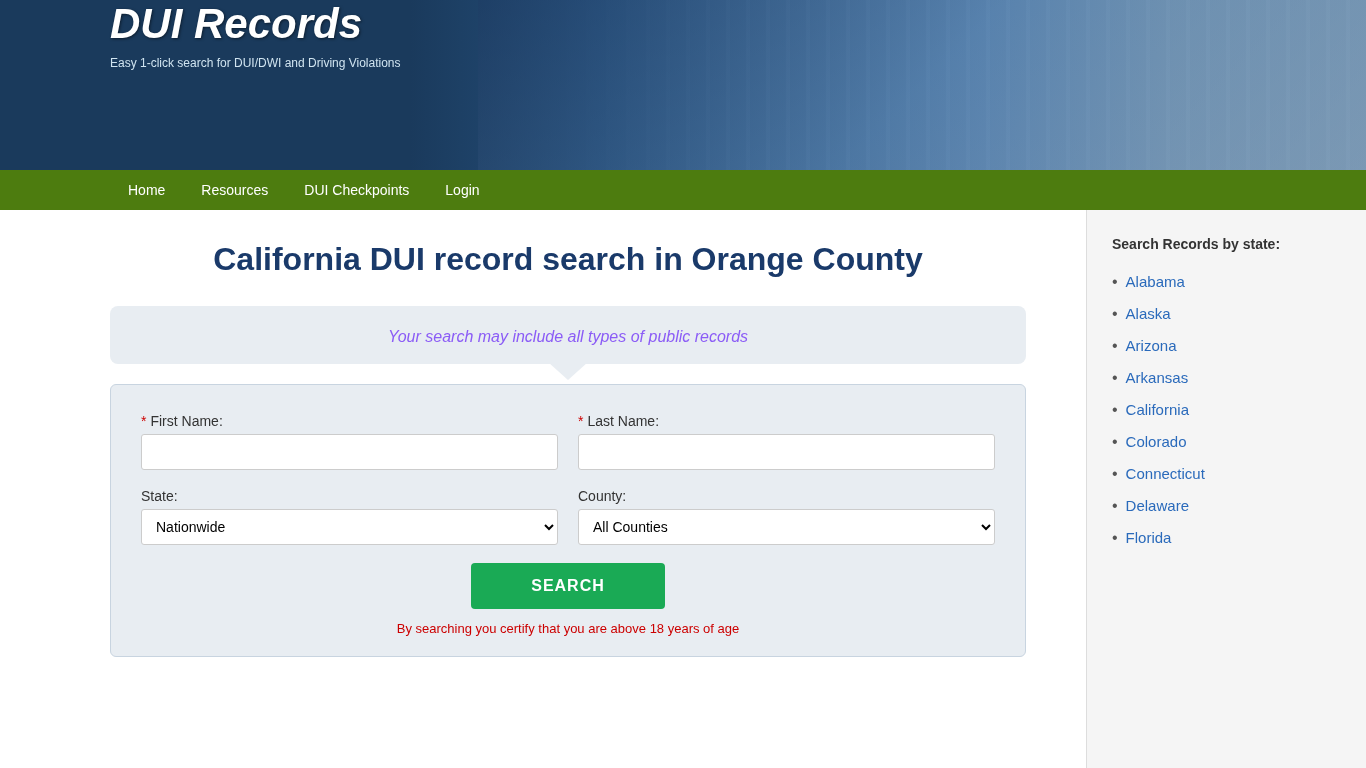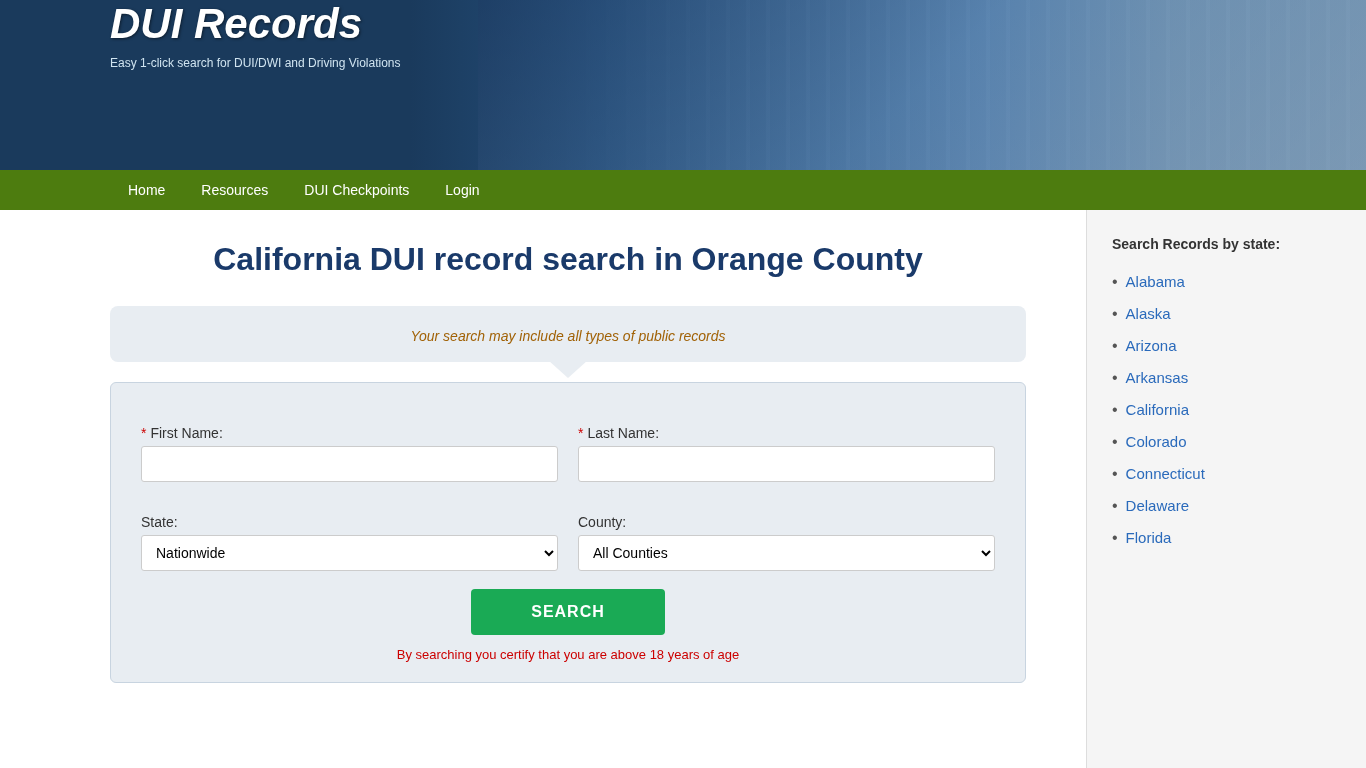--- a/index.html
+++ b/index.html
@@ -100,22 +100,22 @@
       text-align: center;
       position: relative;
     }
     .search-card-title {
       font-size: 20px;
       font-weight: bold;
       color: #1a3a6a;
       margin-bottom: 6px;
     }
     .search-card-subtitle {
-      font-size: 14px;
-      color: #a16207;
+      font-size: 16px;
+      color: #8b5cf6;
       font-style: italic;
     }
     .search-card::after {
       content: '';
       position: absolute;
       bottom: -16px;
       left: 50%;
       transform: translateX(-50%);
       width: 0;
       height: 0;
@@ -132,21 +132,20 @@
       padding: 28px 30px 20px;
       margin-top: 20px;
     }
     .form-row {
       display: flex;
       gap: 20px;
       margin-bottom: 18px;
     }
     .form-group {
       flex: 1;
-      margin-top: 14px;
     }
     .form-label {
       display: block;
       font-size: 14px;
       font-weight: 500;
       color: #333;
       margin-bottom: 5px;
     }
     .required-star {
       color: #cc0000;

